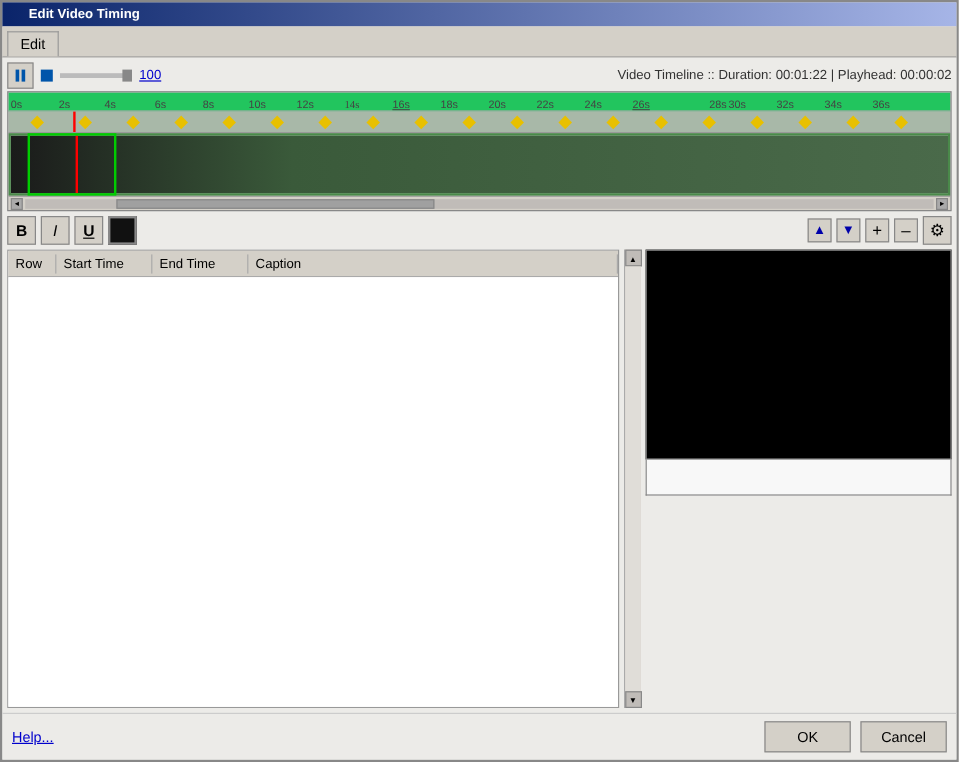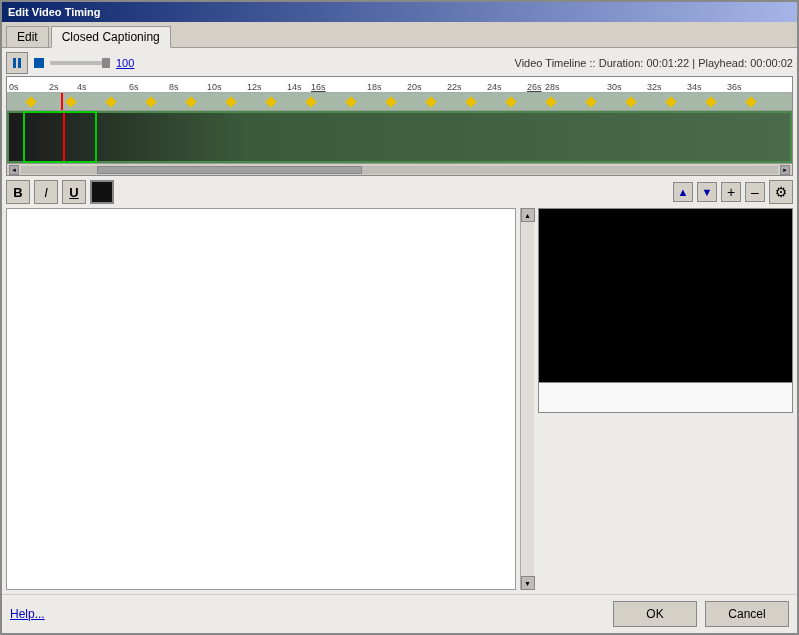--- a/index.html
+++ b/index.html
@@ -15,42 +15,42 @@
       width: 799px;
       height: 635px;
       background: #ecebe8;
       border: 2px solid #888;
       display: flex;
       flex-direction: column;
     }
     .title-bar {
       background: linear-gradient(to right, #0a246a, #a6b5e7);
       color: white;
-      padding: 3px 6px;
+      padding: 3px 22px;
       font-size: 11px;
       font-weight: bold;
       display: flex;
       align-items: center;
       height: 20px;
     }
     .tab-bar {
       display: flex;
       background: #d4d0c8;
       border-bottom: 1px solid #999;
       padding-top: 4px;
       padding-left: 4px;
     }
     .tab {
       padding: 3px 10px;
       border: 1px solid #999;
       background: #d4d0c8;
       cursor: pointer;
       font-size: 12px;
       border-bottom: none;
-      margin-right: 2px;
+      margin-right: 18px;
     }
     .tab.active {
       background: #ecebe8;
       border-bottom: 1px solid #ecebe8;
       margin-bottom: -1px;
       z-index: 1;
     }
     .content-area {
       flex: 1;
       display: flex;
@@ -96,21 +96,21 @@
       cursor: pointer;
     }
     .timeline-container {
       background: #c8c8c8;
       border: 1px solid #888;
       position: relative;
       overflow: hidden;
     }
     .ruler {
       height: 16px;
-      background: #ffffff;
+      background: #22c55e;
       border-bottom: 1px solid #aaa;
       display: flex;
       align-items: flex-end;
       position: relative;
       overflow: hidden;
     }
     .ruler-tick {
       position: absolute;
       bottom: 0;
       font-size: 9px;
@@ -331,21 +331,21 @@
       color: #0000cc;
       text-decoration: underline;
       cursor: pointer;
       font-size: 12px;
     }
     .btn-row {
       display: flex;
       gap: 8px;
     }
     .dialog-btn {
-      width: 84px;
+      width: 72px;
       height: 26px;
       background: #d4d0c8;
       border: 1px solid #888;
       cursor: pointer;
       font-size: 12px;
       display: flex;
       align-items: center;
       justify-content: center;
       text-align: center;
     }
@@ -355,23 +355,20 @@
 
 <div class="window">
 
   <div class="title-bar">
     <span>Edit Video Timing</span>
   </div>
 
   <div class="tab-bar">
     <div class="tab">
       <span>Edit</span>
-    </div>
-    <div class="tab active">
-      <span>Closed Captioning</span>
     </div>
   </div>
 
   <div class="content-area">
 
     <div class="timeline-header">
       <div class="pause-btn">
         <svg width="12" height="12" viewBox="0 0 12 12">
           <rect x="2" y="1" width="3" height="10" fill="#0055aa"></rect>
           <rect x="7" y="1" width="3" height="10" fill="#0055aa"></rect>
@@ -385,33 +382,33 @@
       </div>
       <span class="zoom-value">100</span>
       <span class="timeline-info">Video Timeline :: Duration: 00:01:22  |  Playhead: 00:00:02</span>
     </div>
 
     <div class="timeline-container">
 
       <div class="ruler">
         <div class="ruler-tick" style="left:2px;">0s</div>
         <div class="ruler-tick" style="left:42px;">2s</div>
-        <div class="ruler-tick" style="left:70px;">4s</div>
+        <div class="ruler-tick" style="left:80px;">4s</div>
         <div class="ruler-tick" style="left:122px;">6s</div>
         <div class="ruler-tick" style="left:162px;">8s</div>
         <div class="ruler-tick" style="left:200px;">10s</div>
         <div class="ruler-tick" style="left:240px;">12s</div>
-        <div class="ruler-tick" style="left:280px;">14s</div>
-        <div class="ruler-tick" style="left:304px;text-decoration:underline;">16s</div>
+        <div class="ruler-tick" style="left:280px;font-family:Liberation Serif, serif;">14s</div>
+        <div class="ruler-tick" style="left:320px;text-decoration:underline;">16s</div>
         <div class="ruler-tick" style="left:360px;">18s</div>
         <div class="ruler-tick" style="left:400px;">20s</div>
         <div class="ruler-tick" style="left:440px;">22s</div>
         <div class="ruler-tick" style="left:480px;">24s</div>
         <div class="ruler-tick" style="left:520px;text-decoration:underline;">26s</div>
-        <div class="ruler-tick" style="left:538px;">28s</div>
+        <div class="ruler-tick" style="left:584px;">28s</div>
         <div class="ruler-tick" style="left:600px;">30s</div>
         <div class="ruler-tick" style="left:640px;">32s</div>
         <div class="ruler-tick" style="left:680px;">34s</div>
         <div class="ruler-tick" style="left:720px;">36s</div>
       </div>
 
       <div class="track-row" style="height:18px;background:#a8b8a8;">
 
         <div class="diamond" style="left:20px;"></div>
         <div class="diamond" style="left:60px;"></div>
@@ -474,20 +471,34 @@
         <span>–</span>
       </div>
       <div class="gear-btn">
         <span>⚙</span>
       </div>
     </div>
 
     <div class="main-body">
 
       <div class="caption-table">
+        <div class="table-header">
+          <div class="table-col col-row">
+            <span>Row</span>
+          </div>
+          <div class="table-col col-start">
+            <span>Start Time</span>
+          </div>
+          <div class="table-col col-end">
+            <span>End Time</span>
+          </div>
+          <div class="table-col col-caption">
+            <span>Caption</span>
+          </div>
+        </div>
         <div class="table-body">
           
         </div>
       </div>
 
       <div class="scrollbar-v-container">
         <div class="v-arrow">▴</div>
         <div class="v-track"></div>
         <div class="v-arrow">▾</div>
       </div>

